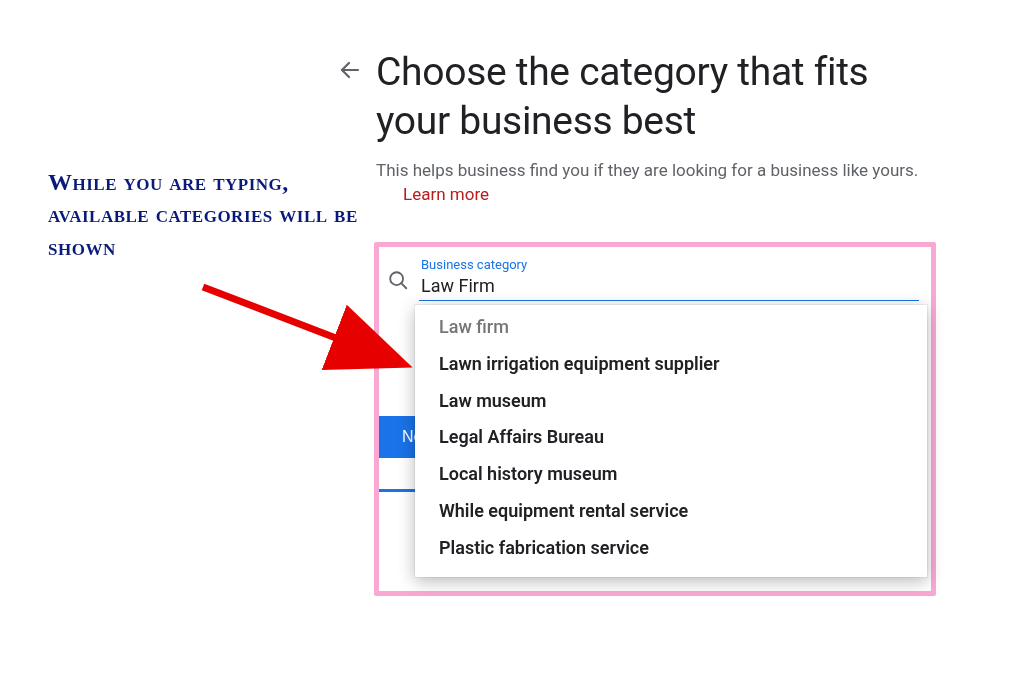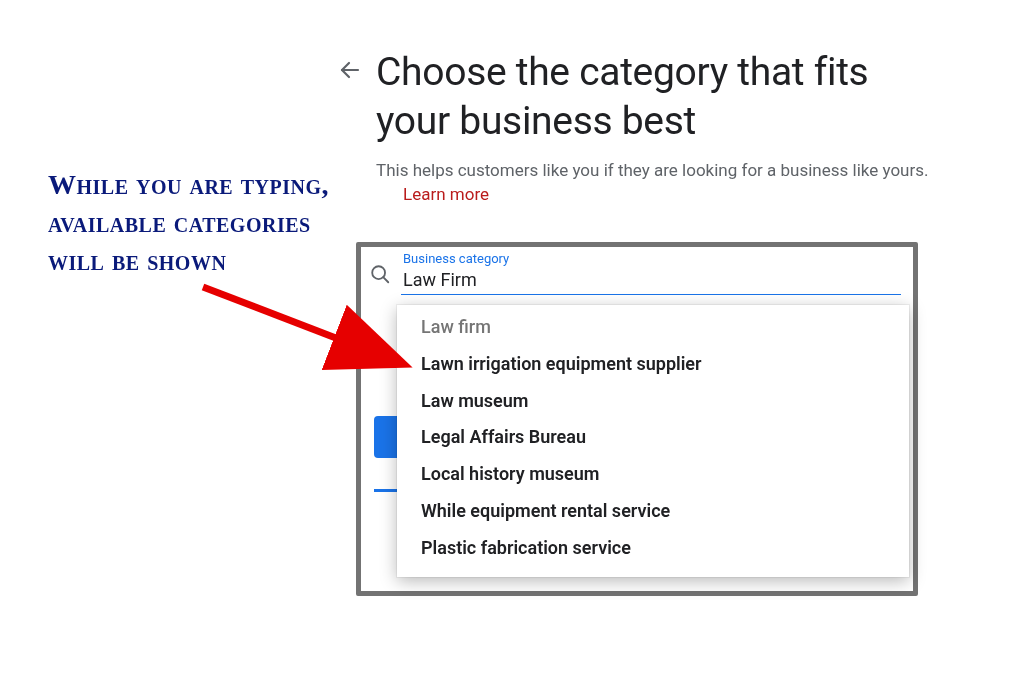--- a/index.html
+++ b/index.html
@@ -17,21 +17,21 @@
     }
     .annotation {
       position: absolute;
       left: 48px;
       top: 166px;
       width: 320px;
       color: #0a1a7a;
       font-family: 'Georgia', 'Times New Roman', serif;
       font-weight: 900;
       font-variant: small-caps;
-      font-size: 28px;
+      font-size: 24px;
       line-height: 1.35;
       letter-spacing: 0.5px;
     }
     .arrow-svg {
       position: absolute;
       left: 195px;
       top: 275px;
       z-index: 5;
     }
     .form-area {
@@ -69,27 +69,27 @@
       color: #5f6368;
       line-height: 1.45;
     }
     .learn-more {
       color: #b91c1c;
       cursor: pointer;
       margin-left: 27px;
     }
     .highlight-box {
       position: absolute;
-      left: 356px;
+      left: 374px;
       top: 242px;
       width: 562px;
       height: 354px;
-      border: 5px solid #737373;
+      border: 5px solid #f9a8d4;
       border-radius: 2px;
-      padding: 4px 12px 12px 8px;
+      padding: 10px 12px 12px 8px;
       z-index: 2;
     }
     .search-row {
       display: flex;
       align-items: flex-end;
       gap: 10px;
     }
     .search-icon {
       color: #5f6368;
       padding-bottom: 6px;
@@ -179,21 +179,21 @@
   <div class="header-row">
     <div class="back-arrow">
       <svg width="24" height="24" viewBox="0 0 24 24" fill="none" stroke="#5f6368" stroke-width="2.2" stroke-linecap="round" stroke-linejoin="round">
           <line x1="20" y1="12" x2="4" y2="12"></line>
           <polyline points="11 5 4 12 11 19"></polyline>
         </svg>
     </div>
     <div class="heading-block">
       <h1 class="heading">Choose the category that fits your business best</h1>
       <p class="subtext">
-        <span>This helps customers like you if they are looking for a business like yours. </span><span class="learn-more">Learn more</span>
+        <span>This helps business find you if they are looking for a business like yours. </span><span class="learn-more">Learn more</span>
       </p>
     </div>
   </div>
 </div>
 
 <button class="next-btn">Next</button>
 <div class="underline-deco"></div>
 
 <div class="highlight-box">
   <div class="search-row">

